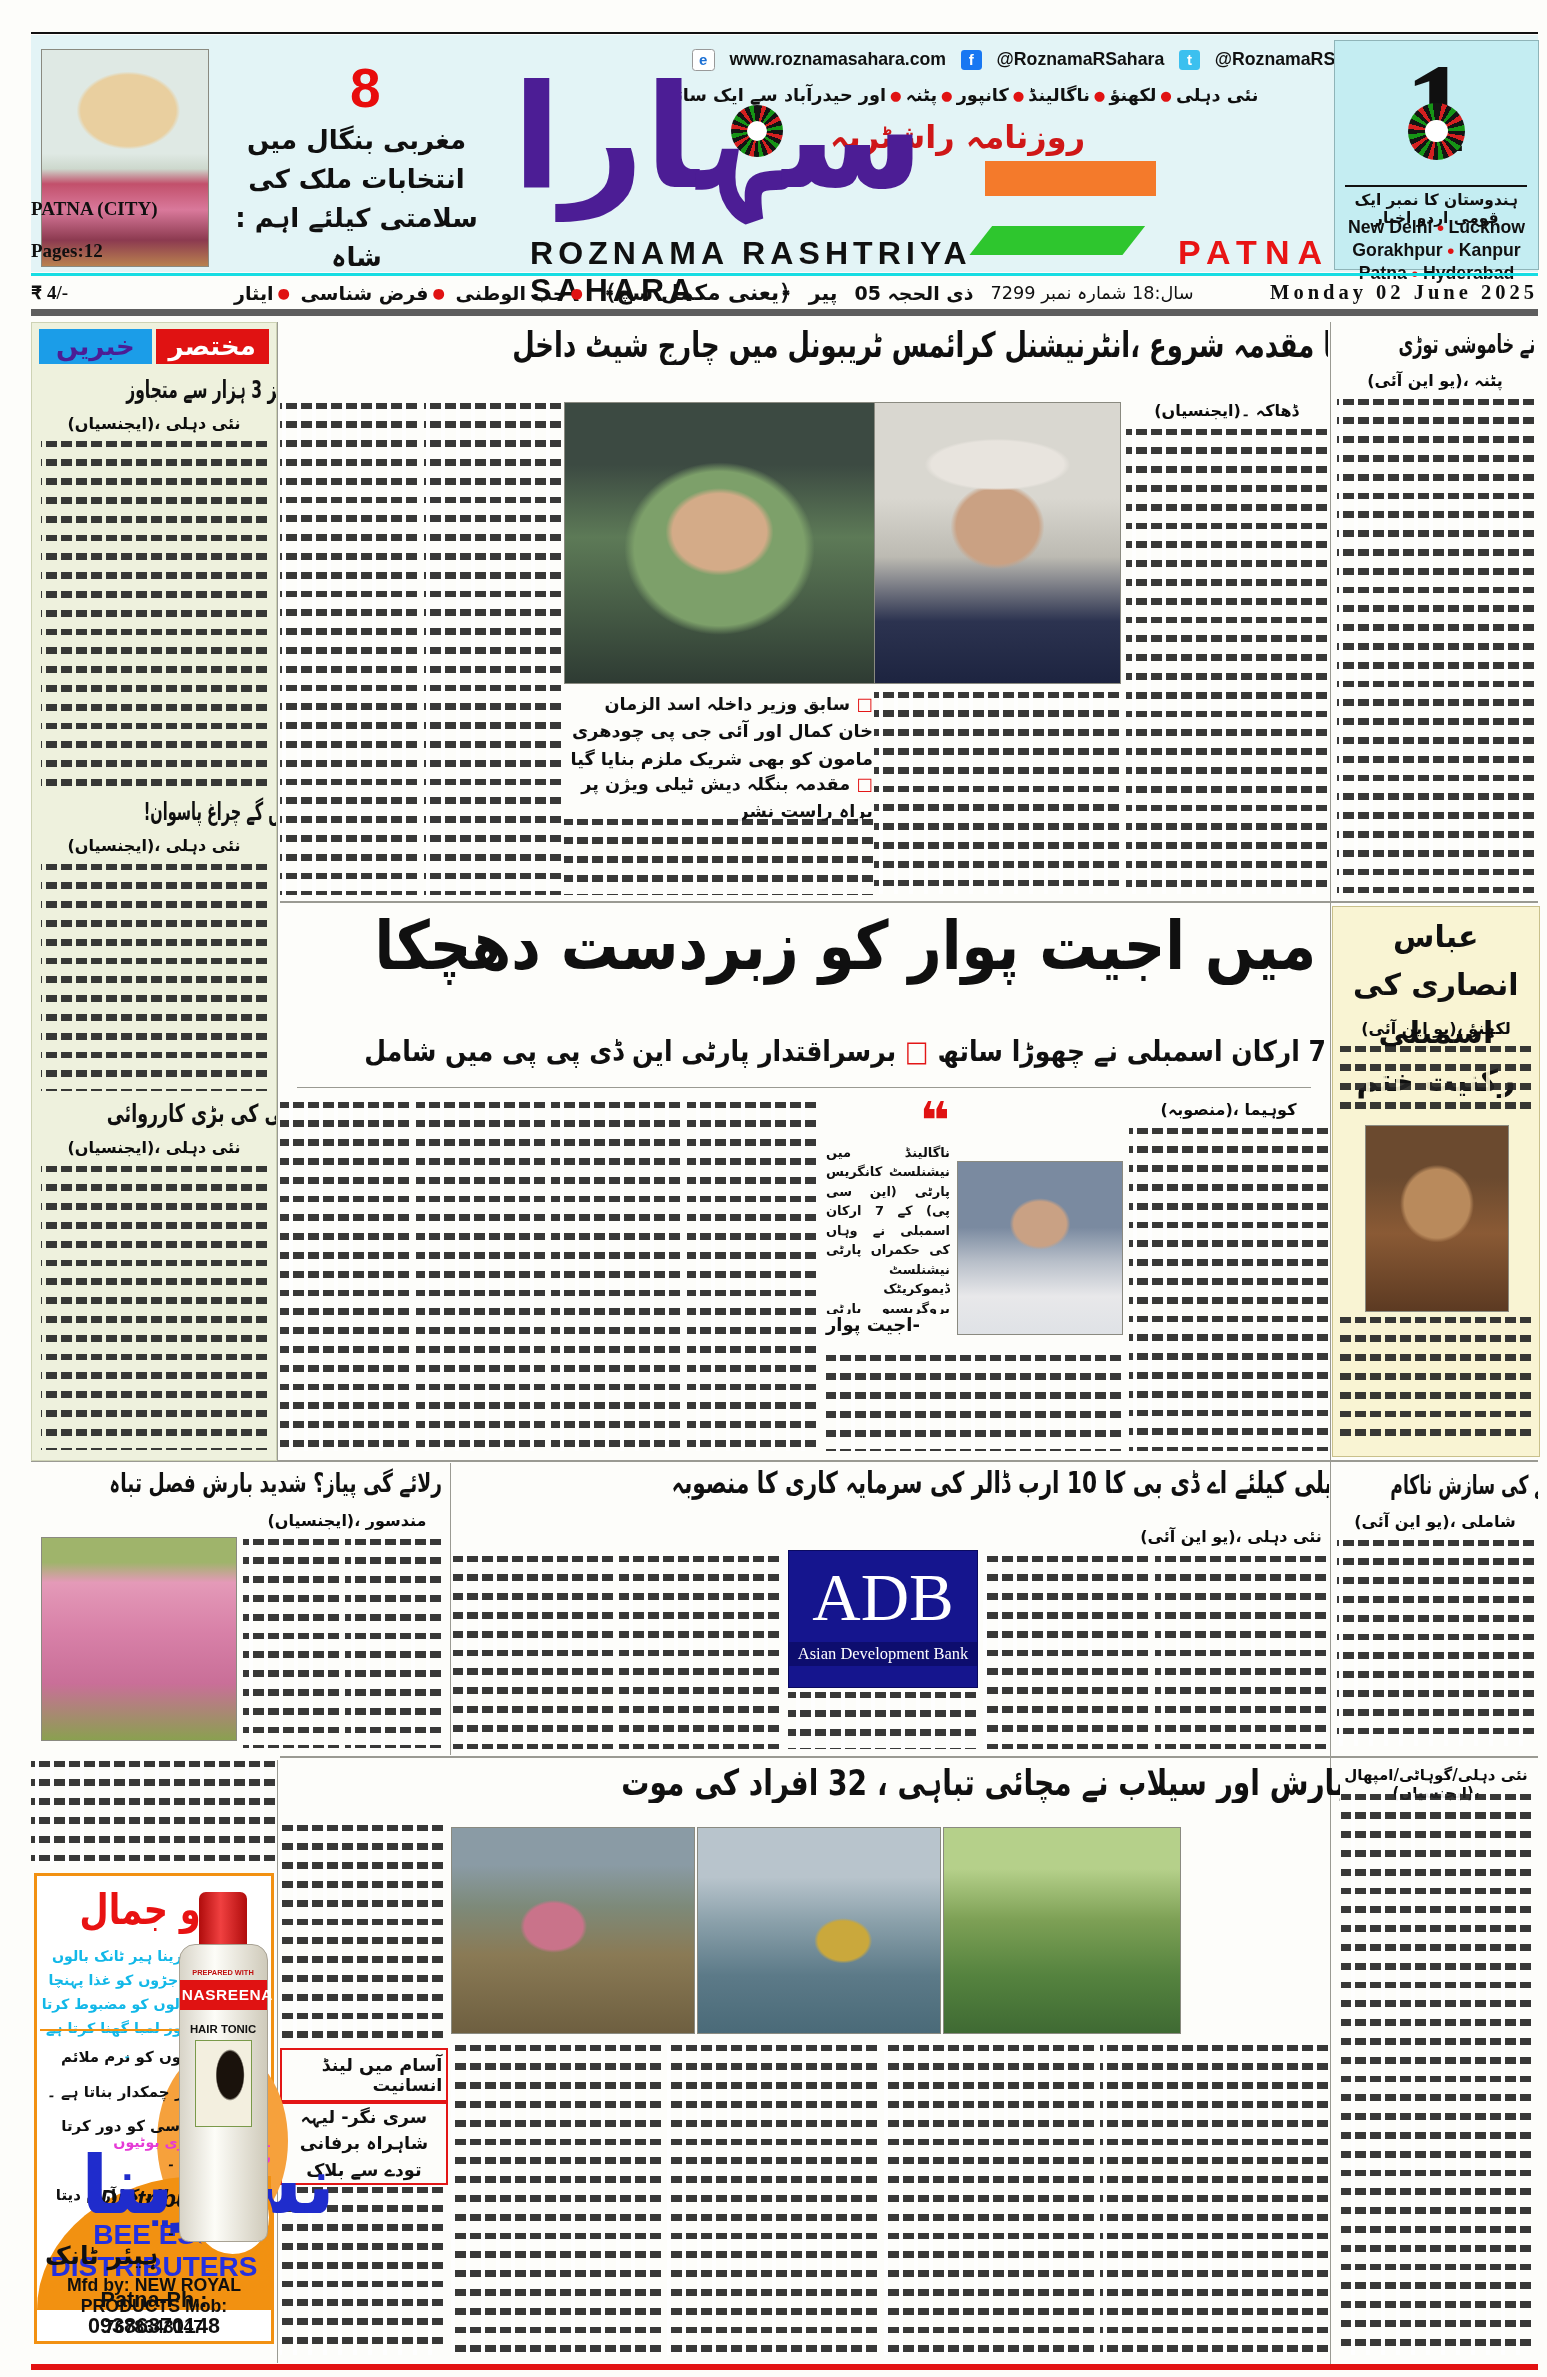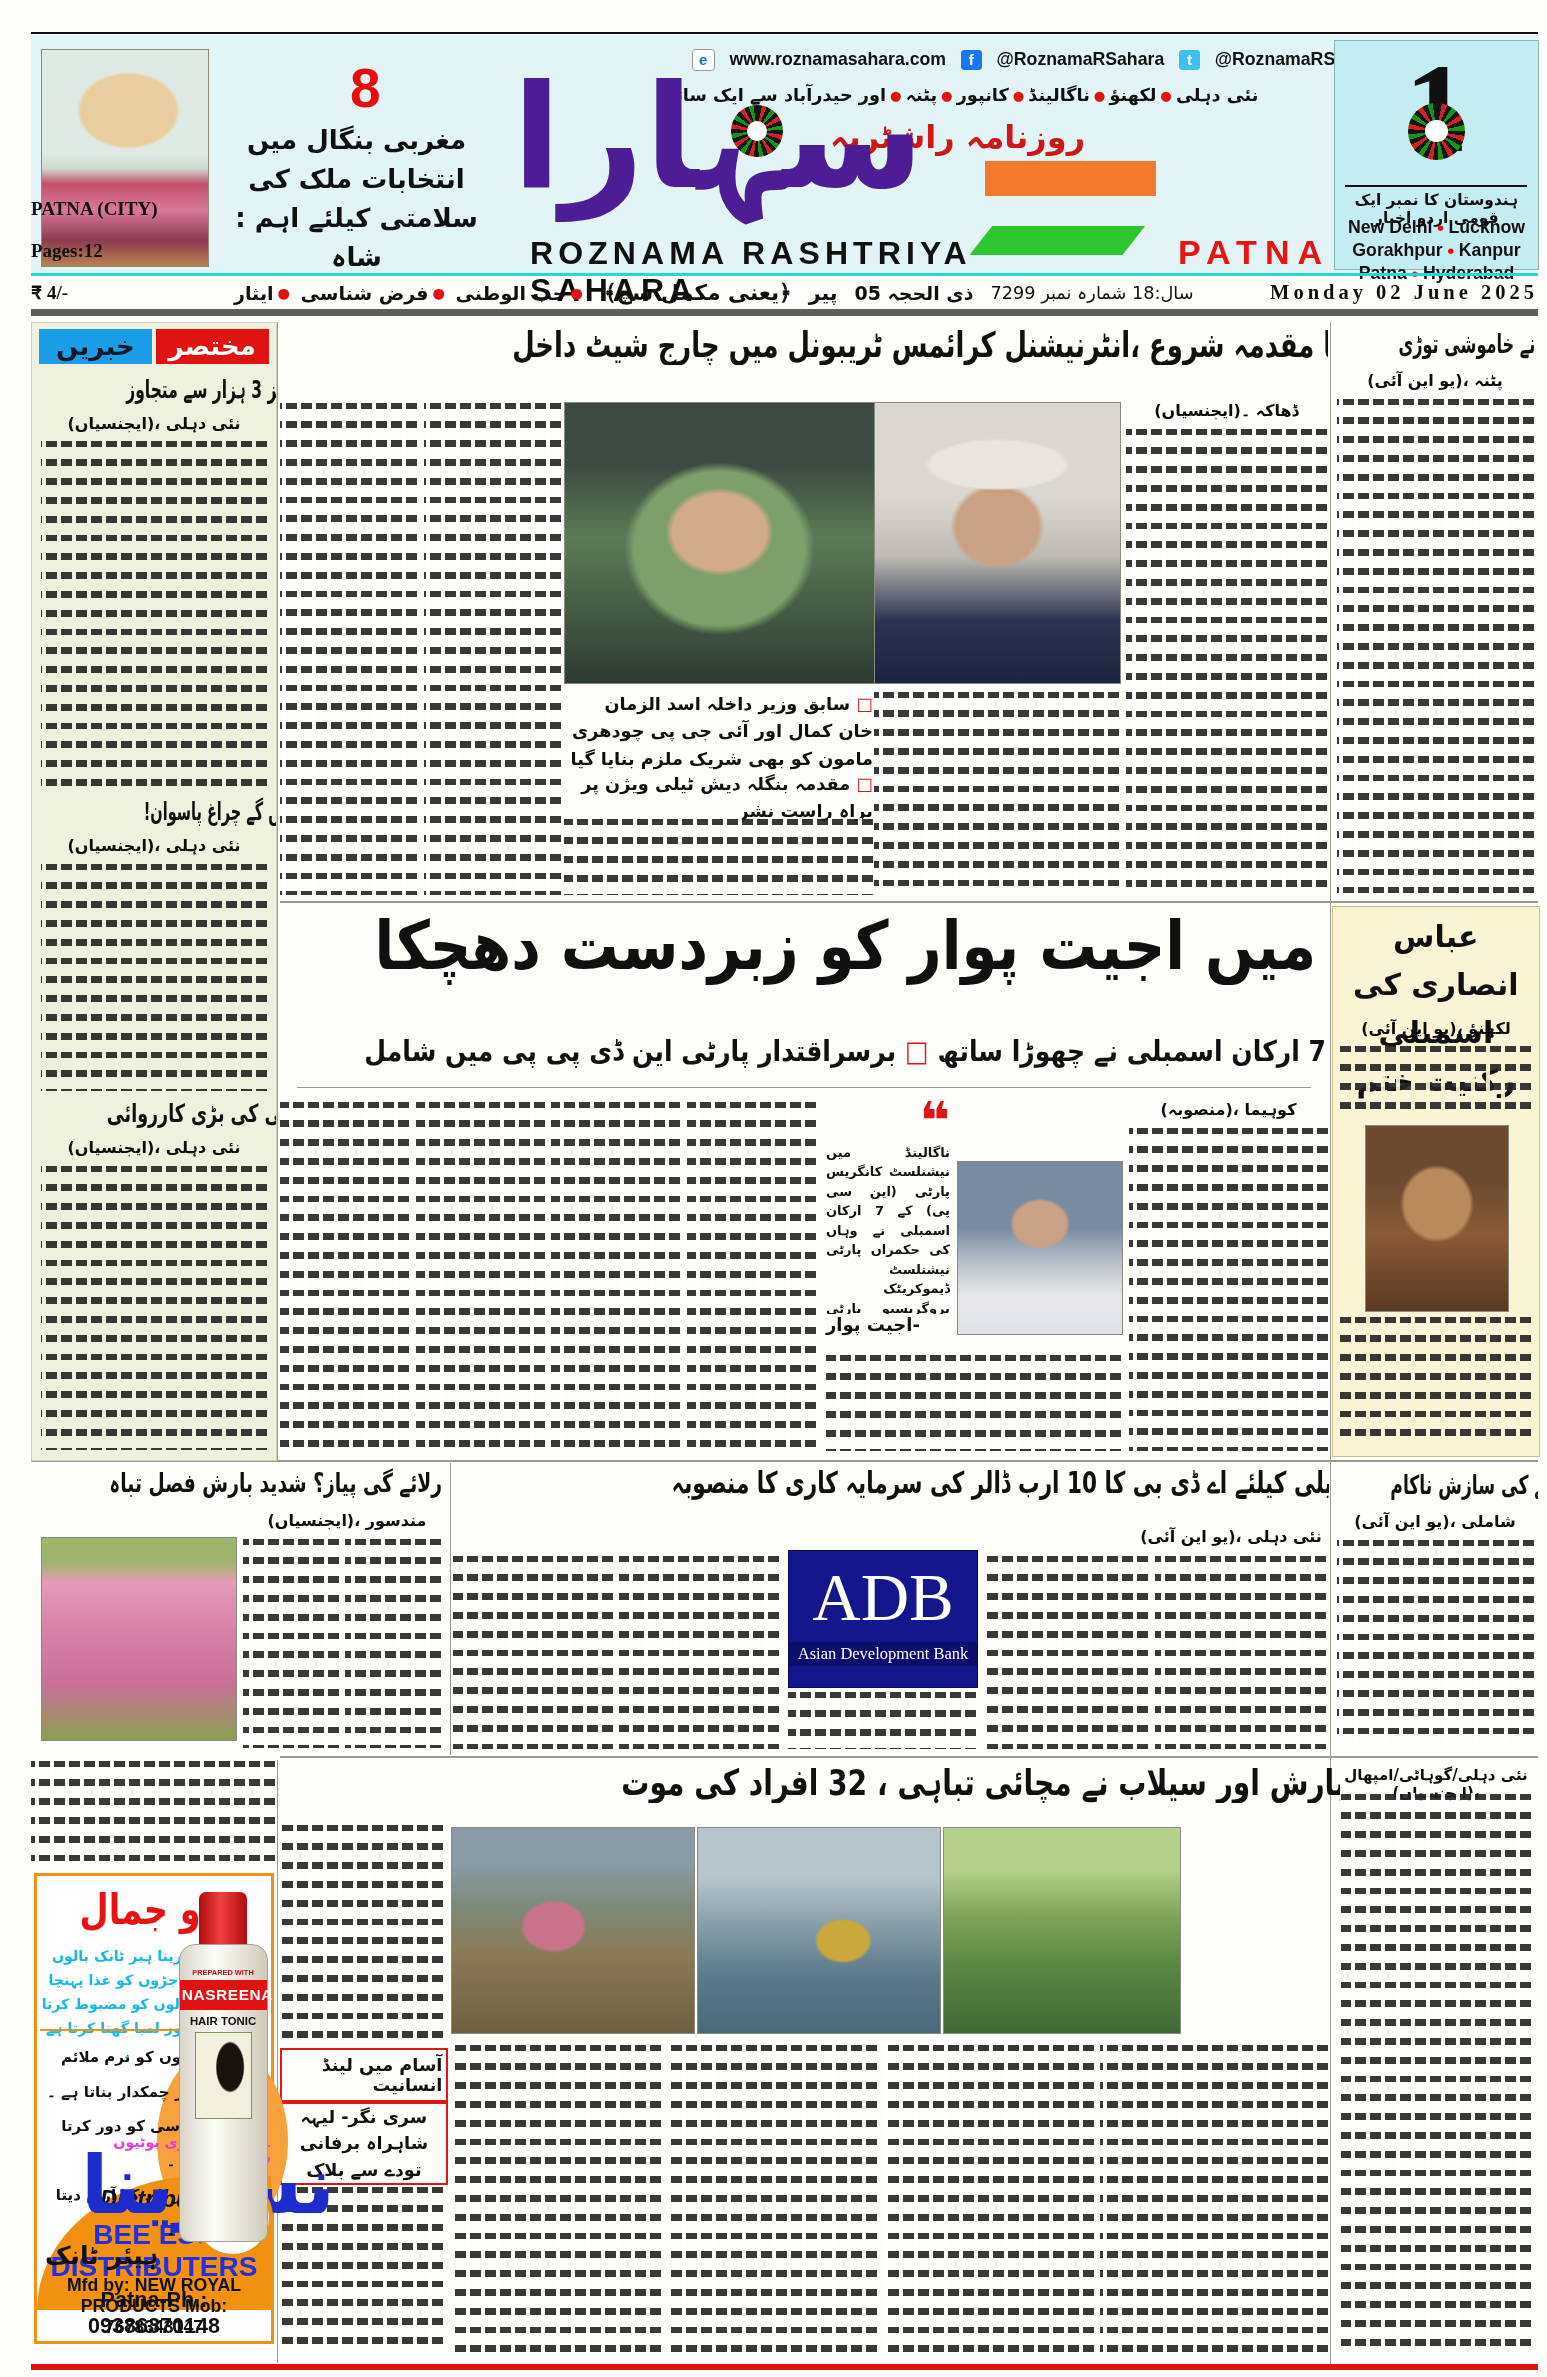--- a/index.html
+++ b/index.html
@@ -110,21 +110,21 @@
   <div class="abs rule" style="left:1330px;top:322px;width:1.1px;height:2042px;"></div>
   <div class="abs rule" style="left:280px;top:901px;width:1258px;height:1.7px;"></div>
   <div class="abs rule" style="left:31px;top:1460px;width:1507px;height:1.7px;"></div>
   <div class="abs rule" style="left:280px;top:1756px;width:1258px;height:1.7px;"></div>
   <div class="abs rule" style="left:450px;top:1463px;width:1.1px;height:292px;"></div>
   <div class="abs rule" style="left:277px;top:1760px;width:1.1px;height:603px;"></div>
 
   <div class="abs" style="left:31px;top:322px;width:244px;height:1137px;background:#eef1dd;border:0.6px solid #cdd2b4;">
     <div class="abs" style="left:6.8px;top:5.7px;width:230px;display:flex;flex-direction:row-reverse;gap:3.4px;">
       <div class="ur b ctr" style="width:114px;height:35px;line-height:35px;background:#e01212;color:#fff;font-size:26px;">مختصر</div>
-      <div class="ur b ctr" style="width:114px;height:35px;line-height:35px;background:#1b9de8;color:#0f172a;font-size:26px;">خبریں</div>
+      <div class="ur b ctr" style="width:114px;height:35px;line-height:35px;background:#1b9de8;color:#4c1d95;font-size:26px;">خبریں</div>
     </div>
     <div class="abs fitwrap" style="left:0;top:52px;width:100%;">
       <span class="ur b fit" style="font-size:25px;transform:scaleX(.62);">کورونا کے ایکٹیو کیسز 3 ہزار سے متجاوز</span></div>
     <div class="abs byline ur" style="left:0;top:91px;width:100%;">نئی دہلی ،(ایجنسیاں)</div>
     <div class="abs sim" style="--paper:#eef1dd;left:9px;top:117px;width:226px;height:348px;"></div>
     <div class="abs fitwrap" style="left:0;top:474px;width:100%;">
       <span class="ur b fit" style="font-size:25px;transform:scaleX(.58);">بہار اسمبلی الیکشن لڑیں گے چراغ پاسوان!</span></div>
     <div class="abs byline ur" style="left:0;top:513px;width:100%;">نئی دہلی ،(ایجنسیاں)</div>
     <div class="abs sim" style="--paper:#eef1dd;left:9px;top:540px;width:226px;height:228px;"></div>
     <div class="abs fitwrap" style="left:0;top:776px;width:100%;">
@@ -283,21 +283,21 @@
       <div style="width:34px;height:8px;margin:0 auto;border-bottom:2.3px solid #f29111;border-radius:0 0 50% 50%;"></div>
     </div>
 
     <div class="abs" style="right:1.1px;top:16px;width:96px;height:353px;">
       <div class="abs" style="left:25px;top:0;width:48px;height:55px;background:linear-gradient(90deg,#b00c0c,#f04040 45%,#b00c0c);border-radius:6.8px 6.8px 3.4px 3.4px;"></div>
       <div class="abs" style="left:4.6px;top:52px;width:87px;height:296px;background:linear-gradient(90deg,#d8d4c8,#fdfdf8 40%,#cfcaba);border-radius:16px 16px 10.3px 10.3px;border:0.6px solid #a8a294;">
         <div class="ctr b" style="font-size:7.4px;color:#c01010;margin-top:23px;font-family:'Liberation Sans',sans-serif;">PREPARED WITH</div>
         <div style="margin-top:3.4px;background:#e01212;padding:5.7px 2.3px;">
           <div class="ctr b" style="font-size:15.4px;color:#fff;font-family:'Liberation Sans',sans-serif;letter-spacing:0.6px;">NASREENA</div>
         </div>
-        <div class="ctr b" style="font-size:11.4px;margin-top:5px;font-family:'Liberation Sans',sans-serif;">HAIR TONIC</div>
+        <div class="ctr b" style="font-size:11.4px;margin-top:13px;font-family:'Liberation Sans',sans-serif;">HAIR TONIC</div>
         <div style="margin:5.7px auto 0;width:55px;height:85px;border:1.1px solid #7a9a4a;background:
                radial-gradient(ellipse 40% 46% at 62% 40%, #1a120c 0 60%, rgba(0,0,0,0) 66%),#f3efdf;"></div>
       </div>
     </div>
   </div>
 
   <div class="abs" style="left:31px;top:2364px;width:1507px;height:5.7px;background:#e31212;"></div>
 </div>
 
 

